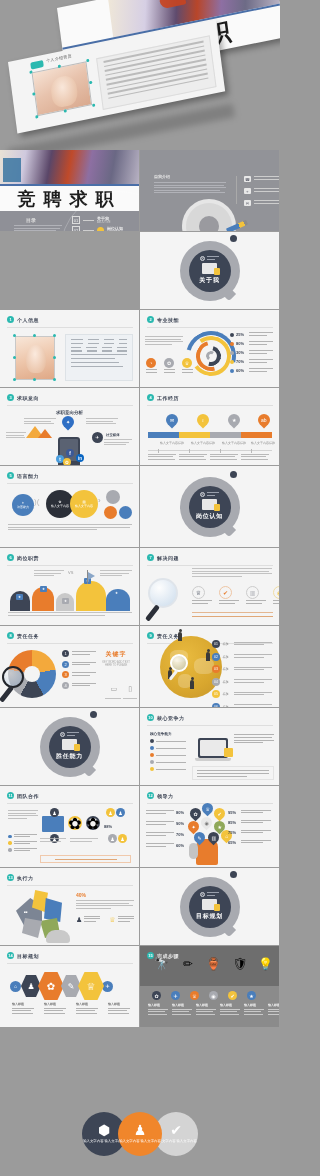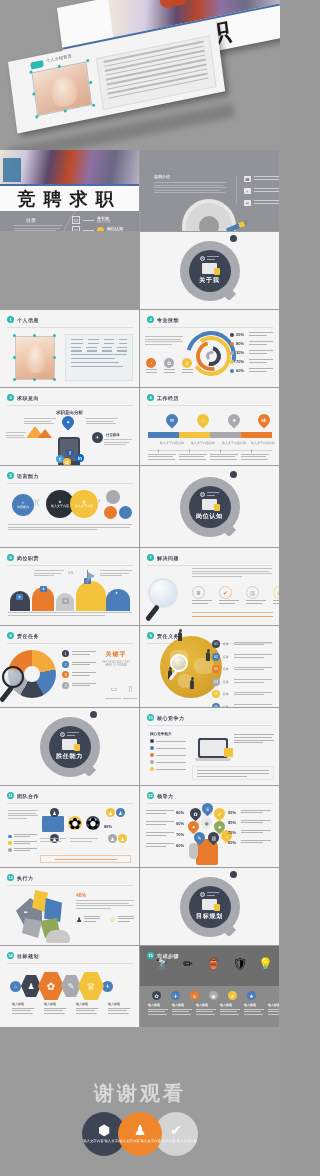--- a/index.html
+++ b/index.html
@@ -1541,21 +1541,20 @@
               <i style="width:85%"></i>
               <i style="width:95%"></i>
             </div>
         </div>
       </div>
     </div>
 
     <div class="row">
       <div class="slide full last">
         <div class="thanks">
-          <div class="tt">谢谢观看</div>
           <div class="circles">
             <div class="c c1">
               <div class="gl">⬢</div>
               <div class="cp">输入文字内容
 输入文字内容</div>
             </div>
             <div class="c c2">
               <div class="gl">♟</div>
               <div class="cp">输入文字内容
 输入文字内容</div>

